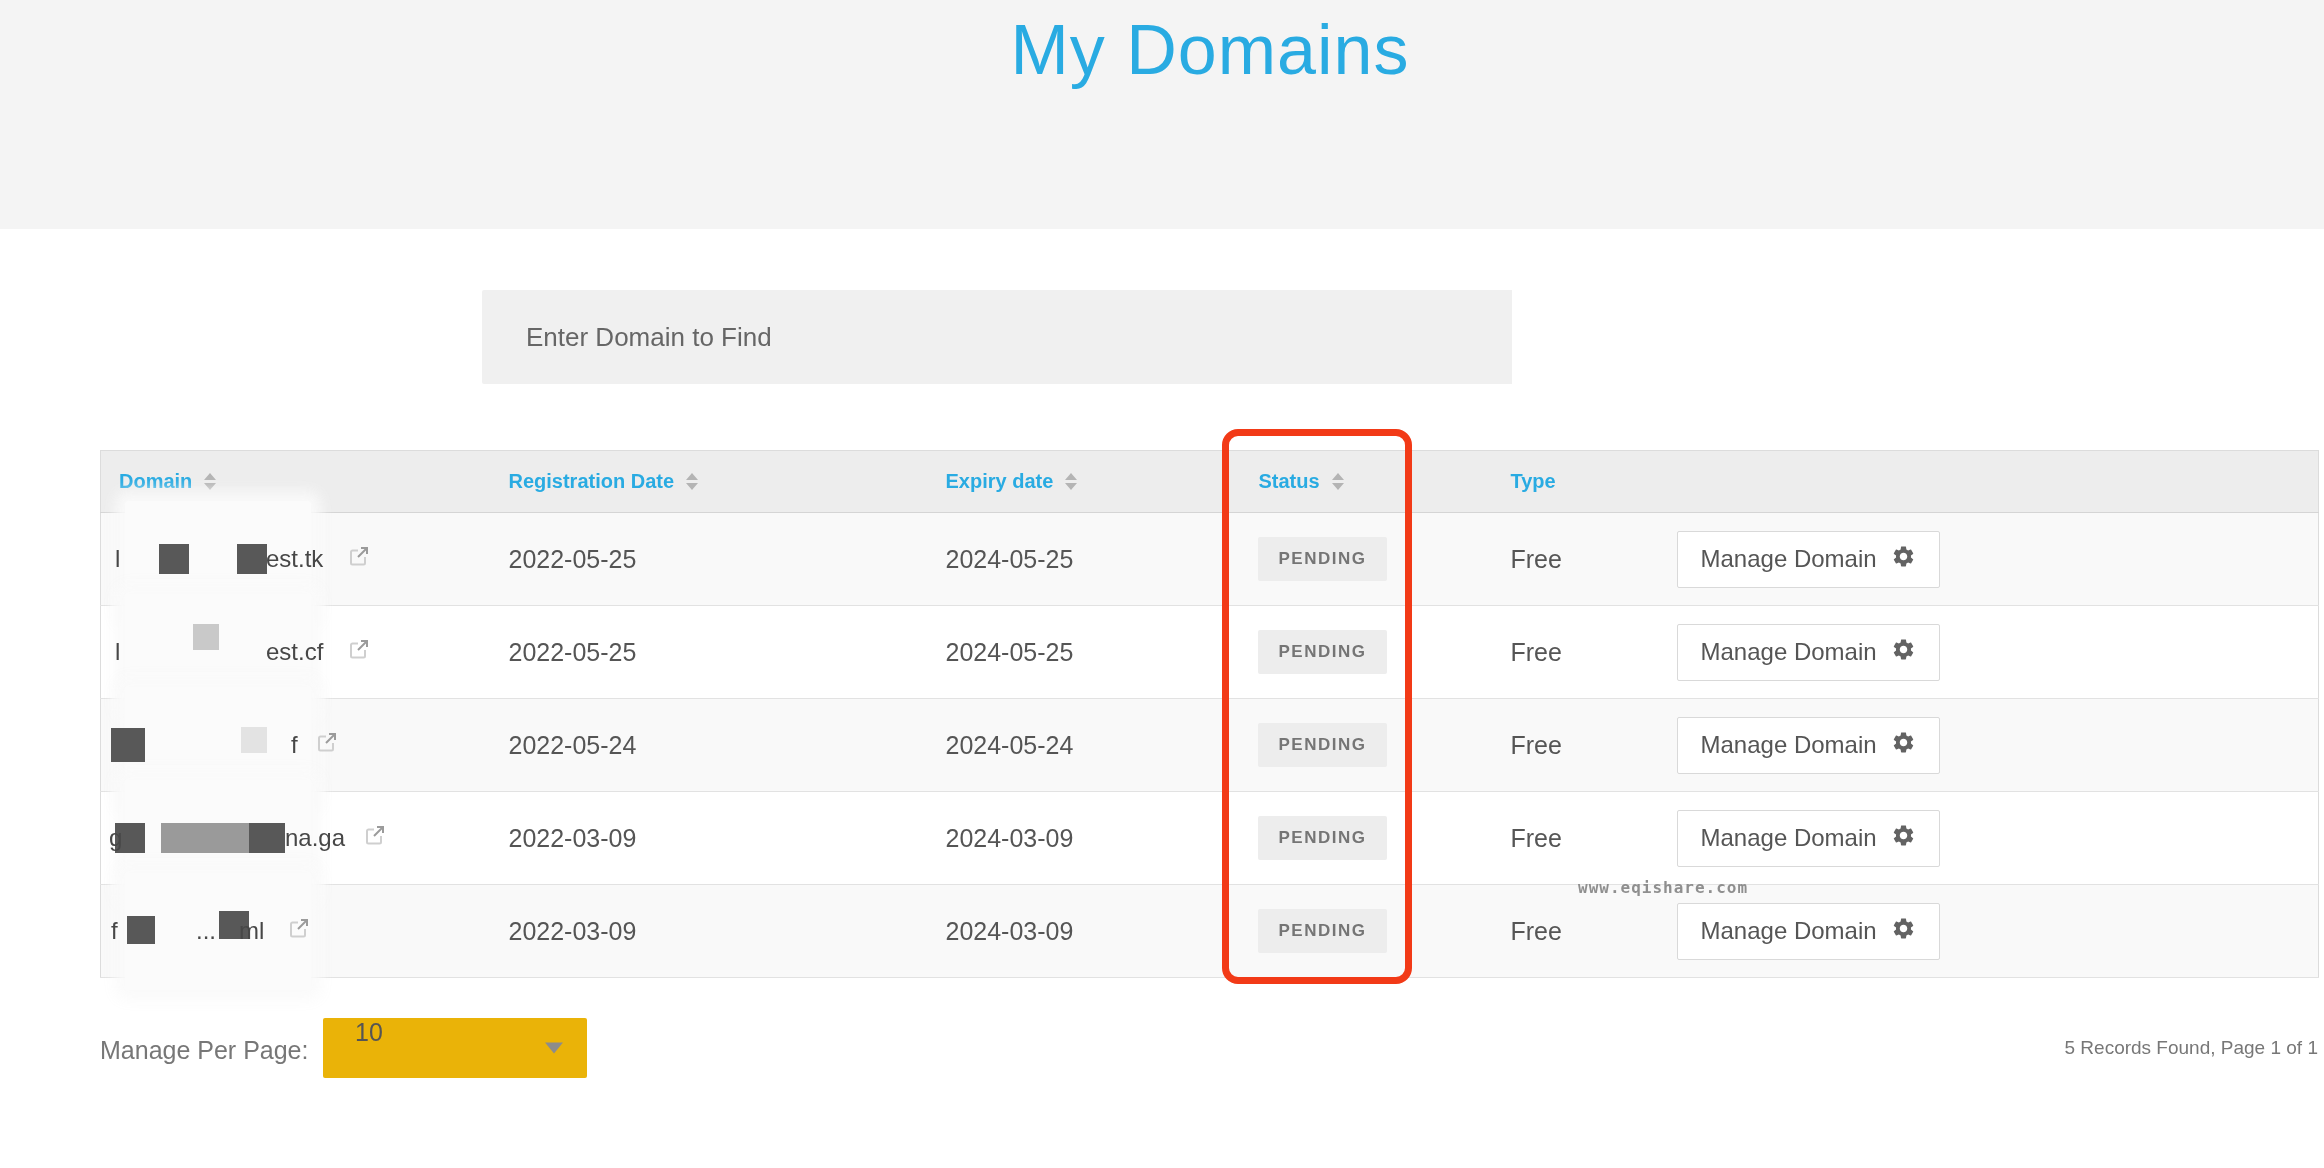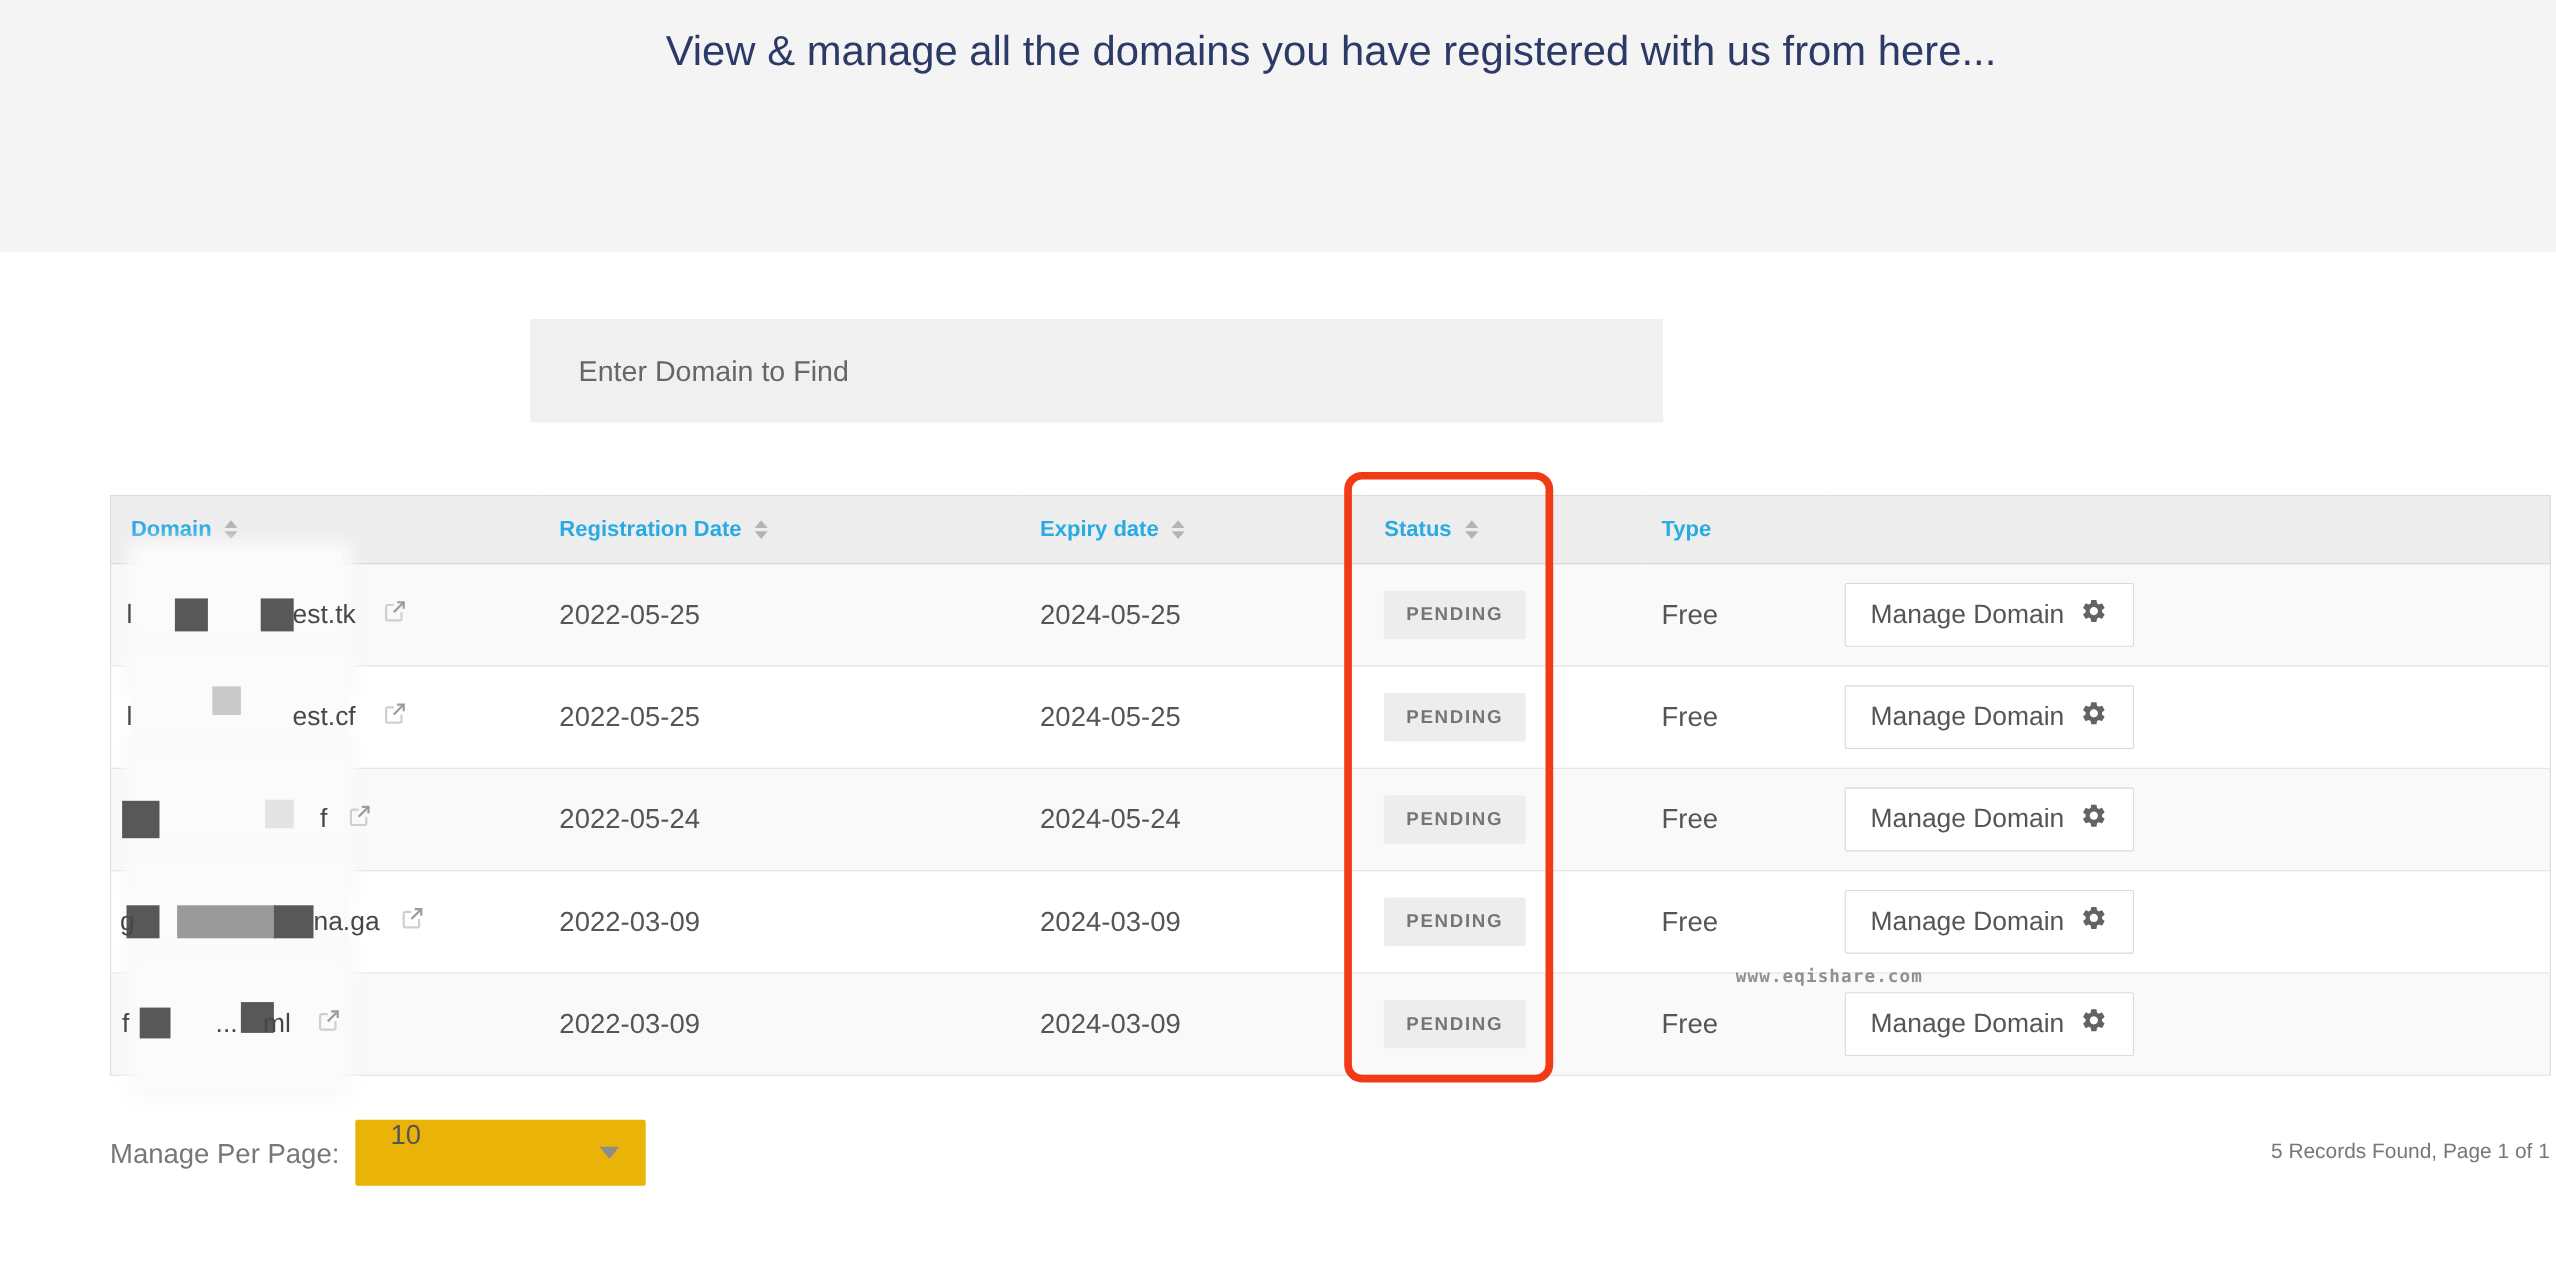--- a/index.html
+++ b/index.html
@@ -77,21 +77,21 @@
            width:0; height:0; border-left:9px solid transparent; border-right:9px solid transparent;
            border-top:11px solid #8c8c8c; }
   .records { position:absolute; left:0; right:0; top:50%; transform:translateY(-60%);
              text-align:right; font-size:19px; color:#777; }
 </style>
 </head>
 <body>
 
 <div class="hero">
   <div class="hero-inner">
-    <div class="page-subtitle">View &amp; manage all the domains you have registered with us from here...</div>
+    <div class="page-title">My Domains</div>
   </div>
 </div>
 
 <div class="search-row">
   <input class="search-input" type="text" value="" placeholder="Enter Domain to Find" style="">
 </div>
 
 <div class="table-wrap">
   <table>
     <colgroup>

